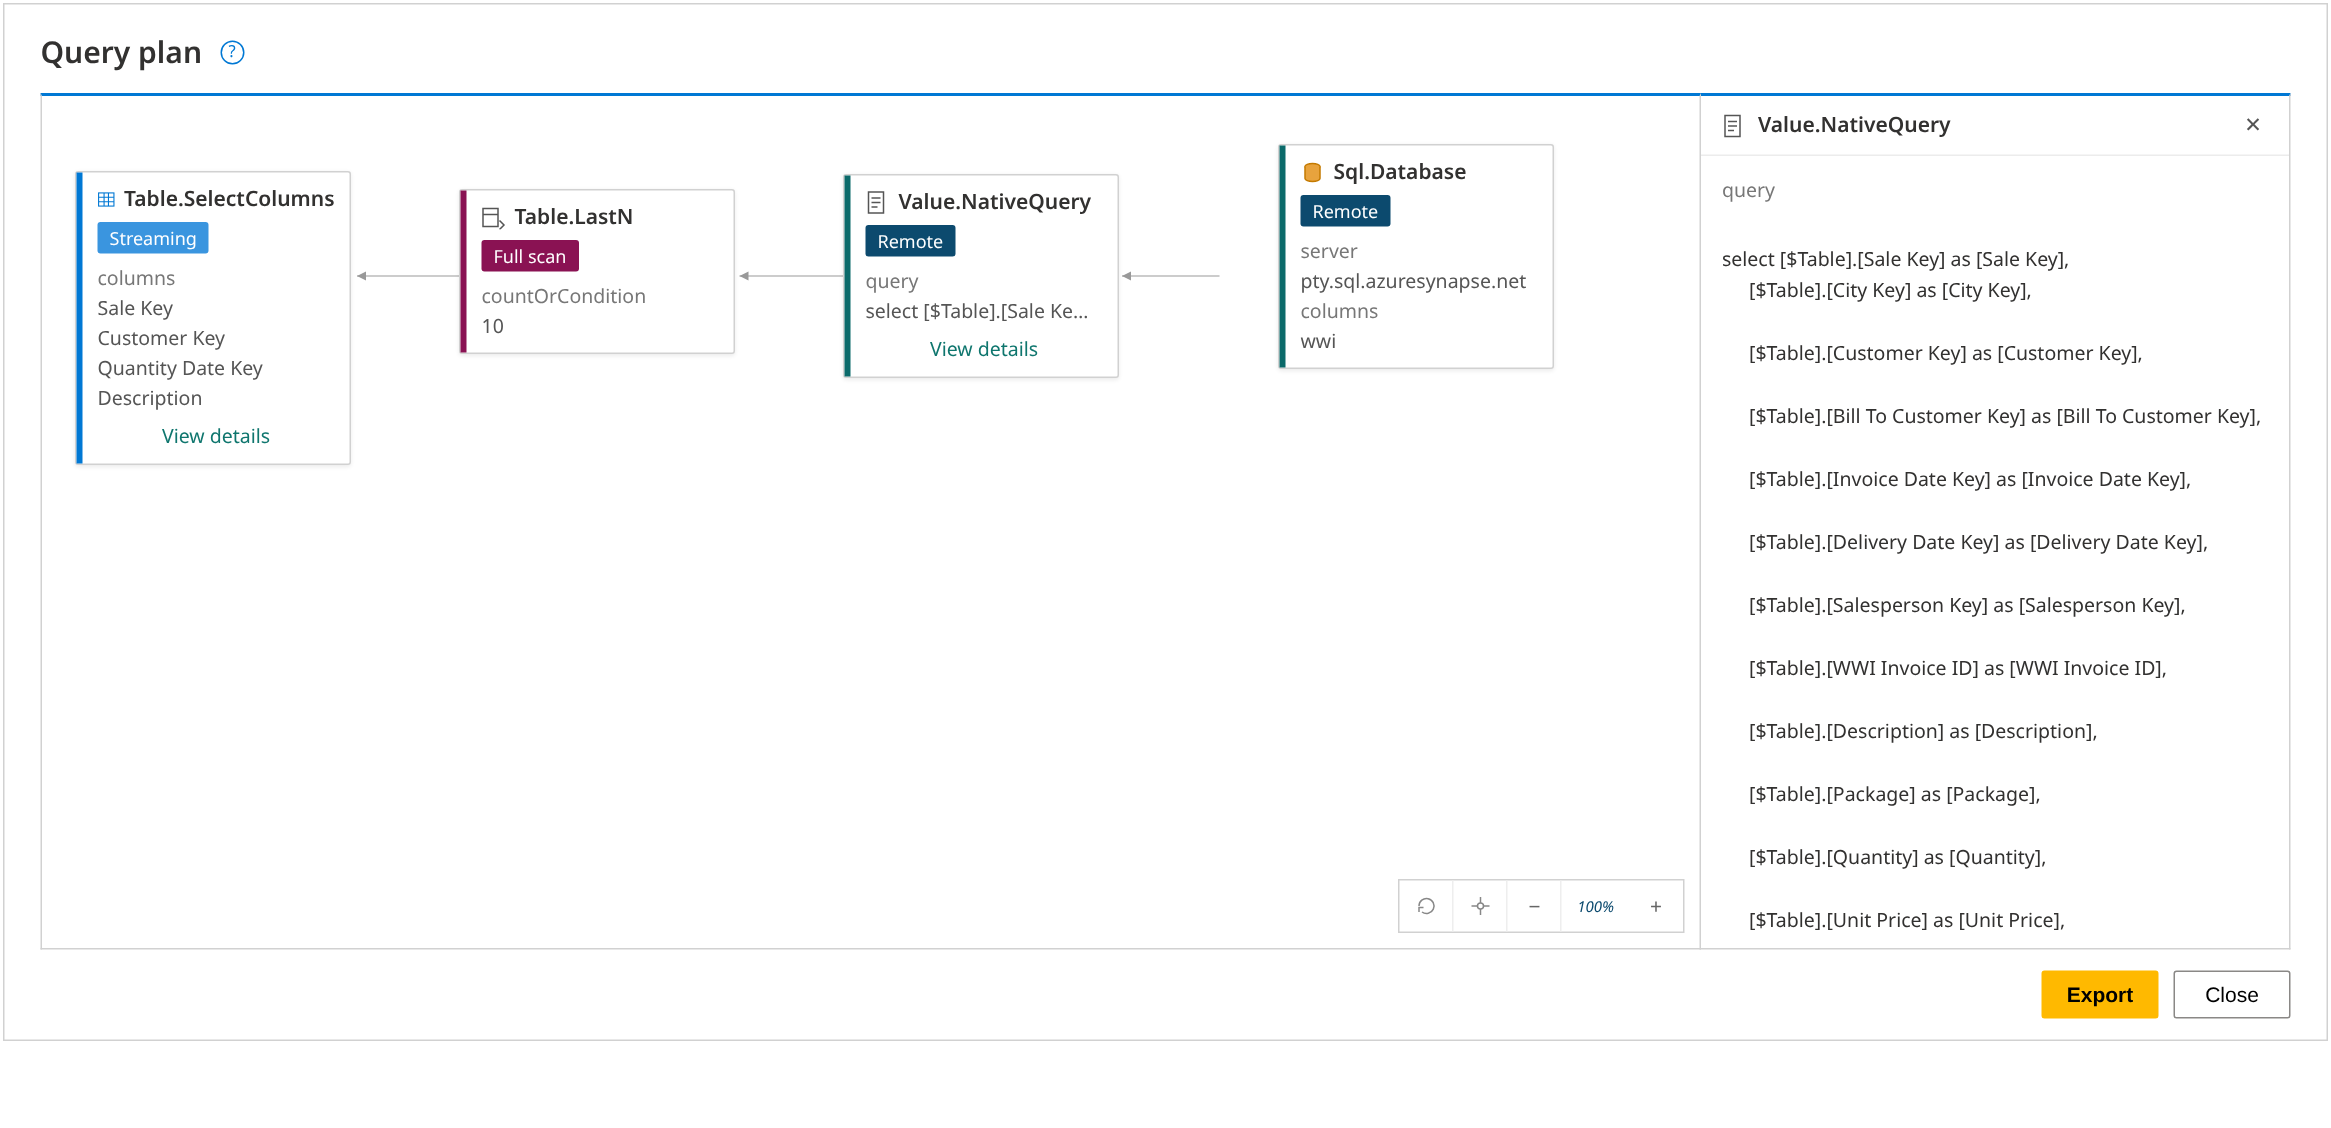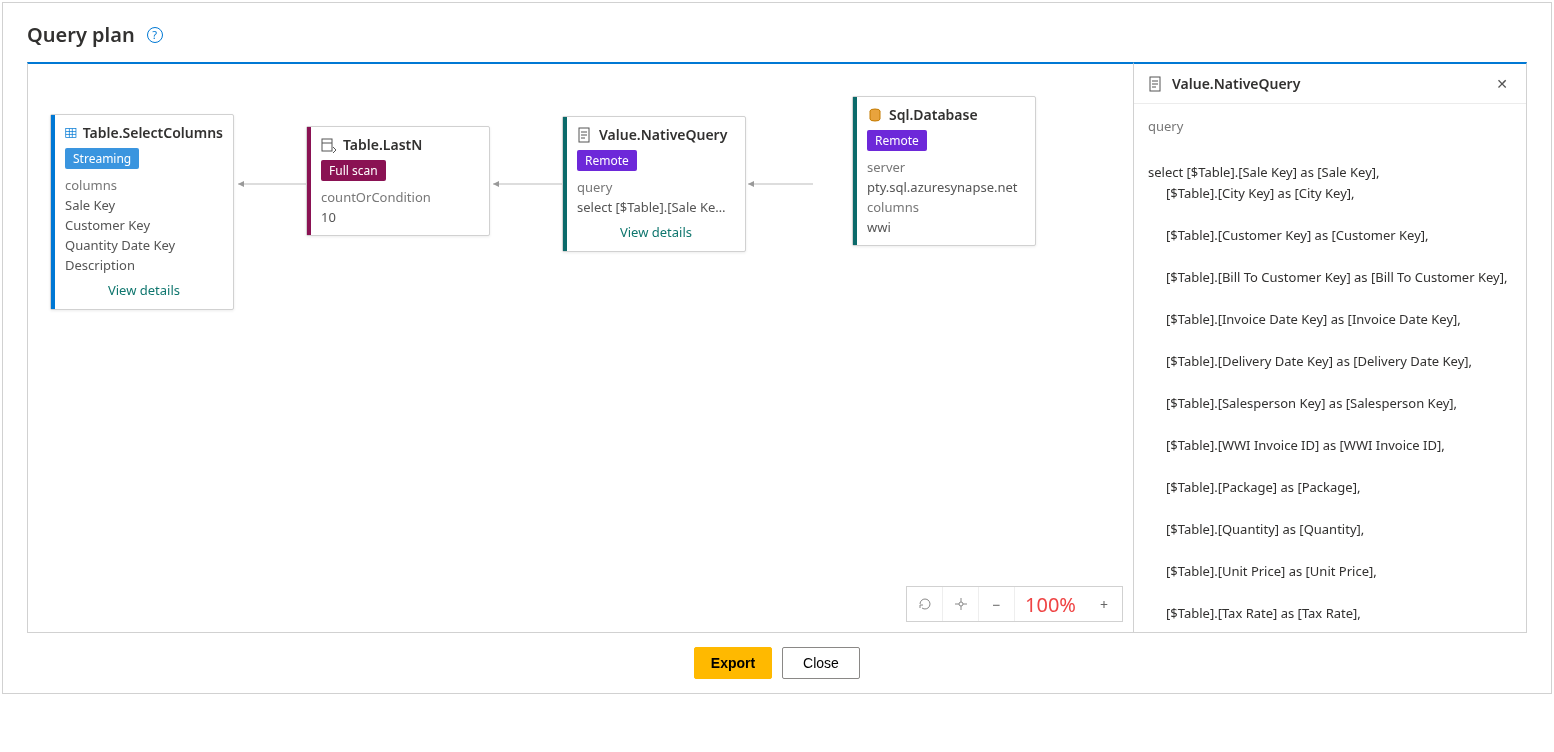--- a/index.html
+++ b/index.html
@@ -10,42 +10,42 @@
   .help-icon { width:16px; height:16px; border:1px solid #0078d4; border-radius:50%; color:#0078d4; font-size:11px; display:flex; align-items:center; justify-content:center; cursor:pointer; }
   .body-row { flex:1; display:flex; gap:0; padding: 0 24px; min-height:0; }
   .canvas-wrap { flex:1; position:relative; border:1px solid #d1d1d1; border-top:2px solid #0078d4; background:#fff; overflow:hidden; }
   svg.connectors { position:absolute; top:0; left:0; width:100%; height:100%; pointer-events:none; }
   .node { position:absolute; background:#fff; border:1px solid #d1d1d1; border-radius:2px; box-shadow:0 1px 3px rgba(0,0,0,0.08); width:184px; }
   .node .accent { position:absolute; left:0; top:0; bottom:0; width:4px; }
   .node-inner { padding:8px 10px 8px 14px; }
   .node-title { font-weight:600; font-size:14px; display:flex; align-items:center; gap:6px; margin-bottom:6px; }
   .badge { display:inline-block; padding:2px 8px; border-radius:2px; font-size:12px; color:#fff; margin-bottom:6px; }
   .badge.stream { background:#3a95df; }
-  .badge.remote { background:#6d28d9; }
+  .badge.remote { background:#0c4a6e; }
   .badge.fullscan { background:#8a1253; }
   .kv { font-size:13px; color:#555; line-height:20px; overflow:hidden; text-overflow:ellipsis; white-space:nowrap; }
   .kv.key { color:#777; }
   .view-details { text-align:center; color:#0f766e; font-size:13px; padding:6px 0 2px; cursor:pointer; }
   .icon-sq { width:16px; height:16px; }
 
   .side-panel { width:394px; border:1px solid #d1d1d1; border-left:1px solid #d1d1d1; border-top:2px solid #0078d4; background:#fff; margin-left:-1px; display:flex; flex-direction:column; }
   .side-head { display:flex; align-items:center; justify-content:space-between; padding:10px 14px; border-bottom:1px solid #ececec; }
   .side-head-left { display:flex; align-items:center; gap:8px; font-weight:600; font-size:14px; }
   .close-x { cursor:pointer; font-size:14px; color:#555; width:20px; text-align:center; }
   .side-body { padding:12px 14px; font-size:13px; color:#323130; overflow:auto; line-height:21px; }
   .side-body .label { color:#777; margin-bottom:4px; }
   .ql { white-space:pre; }
   .ql .ind { padding-left:18px; display:block; }
 
   .zoomctl { position:absolute; right:10px; bottom:10px; display:flex; border:1px solid #d1d1d1; background:#fff; height:36px; align-items:center; }
   .zoomctl .seg { width:36px; height:100%; display:flex; align-items:center; justify-content:center; color:#666; cursor:pointer; border-right:1px solid #eee; }
   .zoomctl .seg:last-child { border-right:none; }
-  .zoomctl .zoomval { padding:0 10px; font-size:20px; color:#ef4444; }
-
-  .footer { display:flex; justify-content:center; gap:10px; padding:14px 24px; }
+  .zoomctl .zoomval { padding:0 10px; font-size:10px; color:#0c4a6e;font-style:italic; }
+
+  .footer { display:flex; justify-content:flex-end; gap:10px; padding:14px 24px; }
   .btn { min-width:78px; height:32px; border:1px solid #8a8886; background:#fff; font-size:14px; cursor:pointer; border-radius:2px; }
   .btn.primary { background:#ffb900; border-color:#ffb900; font-weight:600; }
 </style>
 </head>
 <body>
 
 <div class="dialog">
 
   <div class="header">
     <h1>Query plan</h1>
@@ -181,20 +181,21 @@
         <div class="label">query</div>
         <div class="ql">
 <span>select [$Table].[Sale Key] as [Sale Key],</span>
 <span class="ind">[$Table].[City Key] as [City Key],</span>
 <span class="ind">[$Table].[Customer Key] as [Customer Key],</span>
 <span class="ind">[$Table].[Bill To Customer Key] as [Bill To Customer Key],</span>
 <span class="ind">[$Table].[Invoice Date Key] as [Invoice Date Key],</span>
 <span class="ind">[$Table].[Delivery Date Key] as [Delivery Date Key],</span>
 <span class="ind">[$Table].[Salesperson Key] as [Salesperson Key],</span>
 <span class="ind">[$Table].[WWI Invoice ID] as [WWI Invoice ID],</span>
+<span class="ind">[$Table].[Description] as [Description],</span>
 <span class="ind">[$Table].[Package] as [Package],</span>
 <span class="ind">[$Table].[Quantity] as [Quantity],</span>
 <span class="ind">[$Table].[Unit Price] as [Unit Price],</span>
 <span class="ind">[$Table].[Tax Rate] as [Tax Rate],</span>
 
 
 
 
 
 

